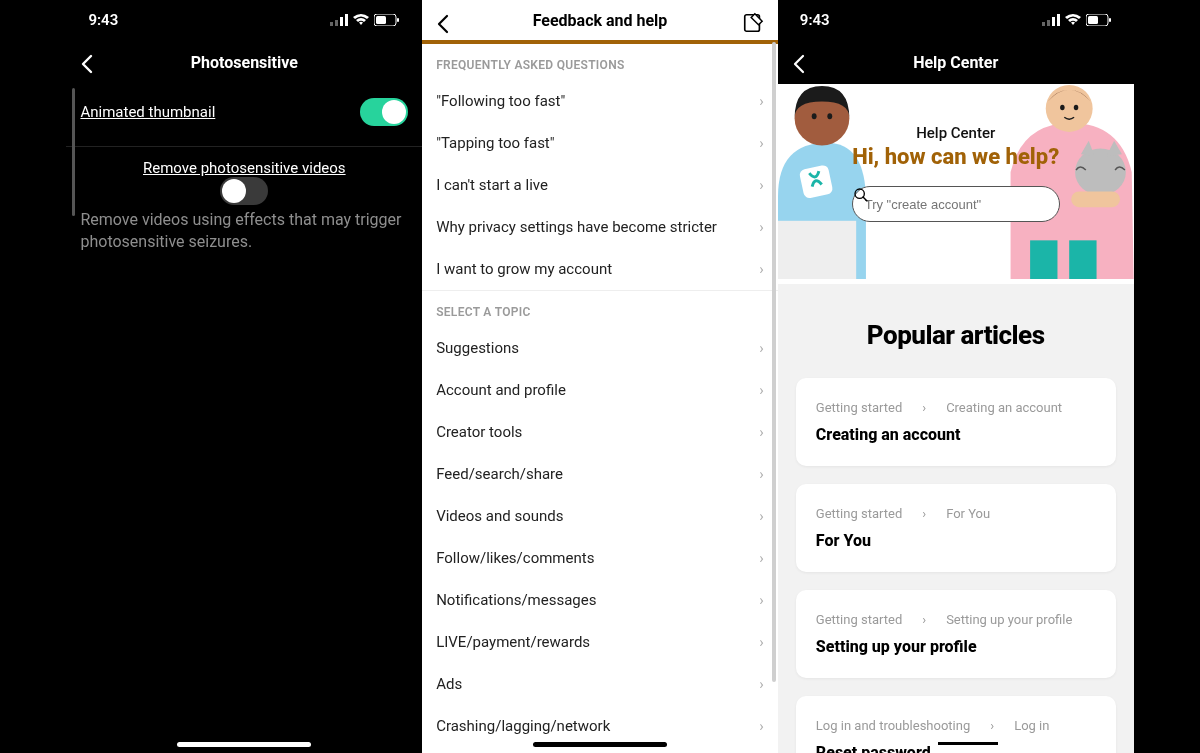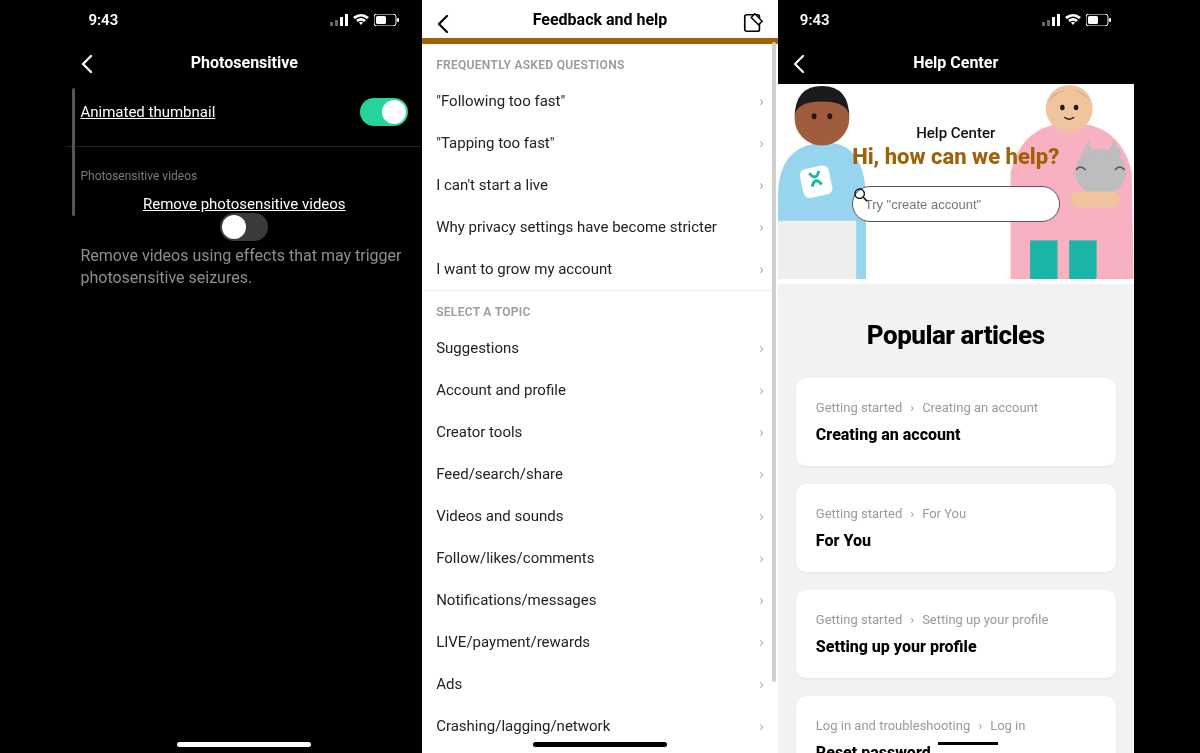--- a/index.html
+++ b/index.html
@@ -33,40 +33,40 @@
   .toggle .knob{width:24px;height:24px;background:#fff;border-radius:50%;position:absolute;top:2px;}
   .toggle.on{background:#27d39c;} .toggle.on .knob{right:2px;}
   .toggle.off{background:#3a3a3a;} .toggle.off .knob{left:2px;}
   .section-hdr{font-size:12px;color:#7a7a7a;padding:16px 14px 6px;}
   .subtext{font-size:16px;color:#8e8e8e;padding:0 14px 10px;line-height:1.4;}
   .divider{height:1px;background:#222;margin:6px 0;}
   .scroll-hint{position:absolute;left:6px;top:88px;width:3px;height:128px;background:#555;border-radius:2px;}
   .home-ind{position:absolute;bottom:6px;left:50%;transform:translateX(-50%);width:134px;height:5px;border-radius:3px;background:#fff;}
   
   .phone-light{background:#fff;color:#000;}
-  .phone-light .header{border-bottom:6px solid #a16207;}
+  .phone-light .header{border-bottom:4px solid #a16207;}
   .phone-light .header .title{color:#000;}
   .list-hdr{font-size:12px;color:#9a9a9a;font-weight:600;padding:14px 14px 8px;letter-spacing:.3px;}
   .list-item{display:flex;align-items:center;justify-content:space-between;padding:12px 14px;font-size:15px;color:#222;}
   .chev{color:#b0b0b0;}
   .list-sep{height:1px;background:#eee;margin-left:14px;}
   .scrollbar2{position:absolute;right:2px;top:42px;width:4px;height:640px;background:#cfcfcf;border-radius:2px;}
   .home-ind-dark{position:absolute;bottom:6px;left:50%;transform:translateX(-50%);width:134px;height:5px;border-radius:3px;background:#000;}
   
   .phone-hc{background:#f2f2f2;}
   .phone-hc .topbar{background:#000;color:#fff;}
   .hero{height:200px;position:relative;overflow:hidden;background:#fff;}
   .hero svg{position:absolute;inset:0;}
   .hero-title{position:absolute;top:40px;left:0;right:0;text-align:center;font-size:15px;color:#111;font-weight:500;}
   .hero-h1{position:absolute;top:60px;left:0;right:0;text-align:center;font-size:22px;font-weight:800;color:#a16207;}
   .search{position:absolute;top:102px;left:50%;transform:translateX(-50%);width:208px;height:36px;background:#fff;border:1px solid #555;border-radius:18px;display:flex;align-items:center;padding:0 12px;gap:6px;}
   .search input{flex:1;border:none;outline:none;font-size:13px;color:#777;background:transparent;}
   .section-title{text-align:center;font-size:26px;font-weight:800;padding:36px 0 28px;color:#000;letter-spacing:-.5px;}
   .card{background:#fff;border-radius:10px;margin:0 18px 18px;padding:22px 20px;box-shadow:0 1px 3px rgba(0,0,0,.06);}
-  .crumbs{font-size:13px;color:#9a9a9a;display:flex;align-items:center;gap:8px;margin-bottom:10px;flex-wrap:wrap;}
+  .crumbs{font-size:13px;color:#9a9a9a;display:flex;align-items:center;gap:20px;margin-bottom:10px;flex-wrap:wrap;}
   .card-title{font-size:16px;font-weight:800;color:#000;}
   .underline{position:absolute;bottom:8px;height:3px;background:#000;}
 </style>
 </head>
 <body>
 
 <div class="shell">
   <div class="gutter-left"></div>
 
   <div class="phone phone-dark">
@@ -97,21 +97,20 @@
       </span>
       <span class="title">Photosensitive</span>
     </div>
     <div class="row">
       <span class="label">Animated thumbnail</span>
       <span class="toggle on">
           <span class="knob"></span>
         </span>
     </div>
     <div class="divider"></div>
-    <div class="section-hdr">Photosensitive videos</div>
     <div class="row" style="padding-top:6px;padding-bottom:4px;flex-direction:column;">
       <span class="label">Remove photosensitive videos</span>
       <span class="toggle off">
           <span class="knob"></span>
         </span>
     </div>
     <div class="subtext">Remove videos using effects that may trigger photosensitive seizures.</div>
     <div class="scroll-hint"></div>
     <div class="home-ind"></div>
   </div>

